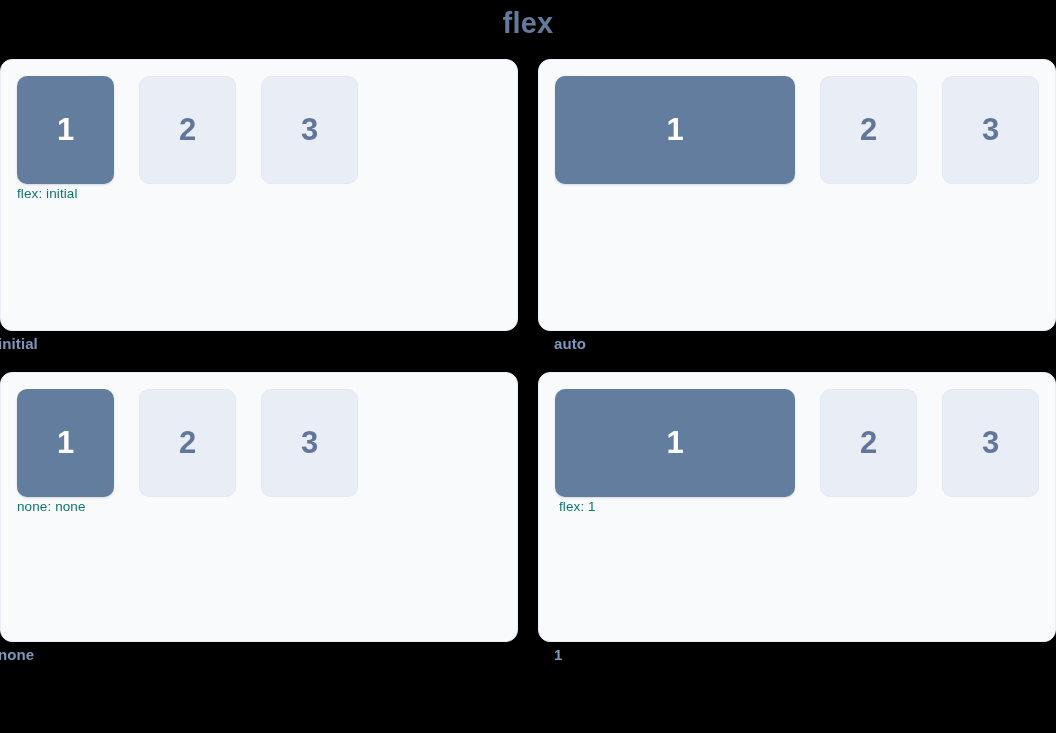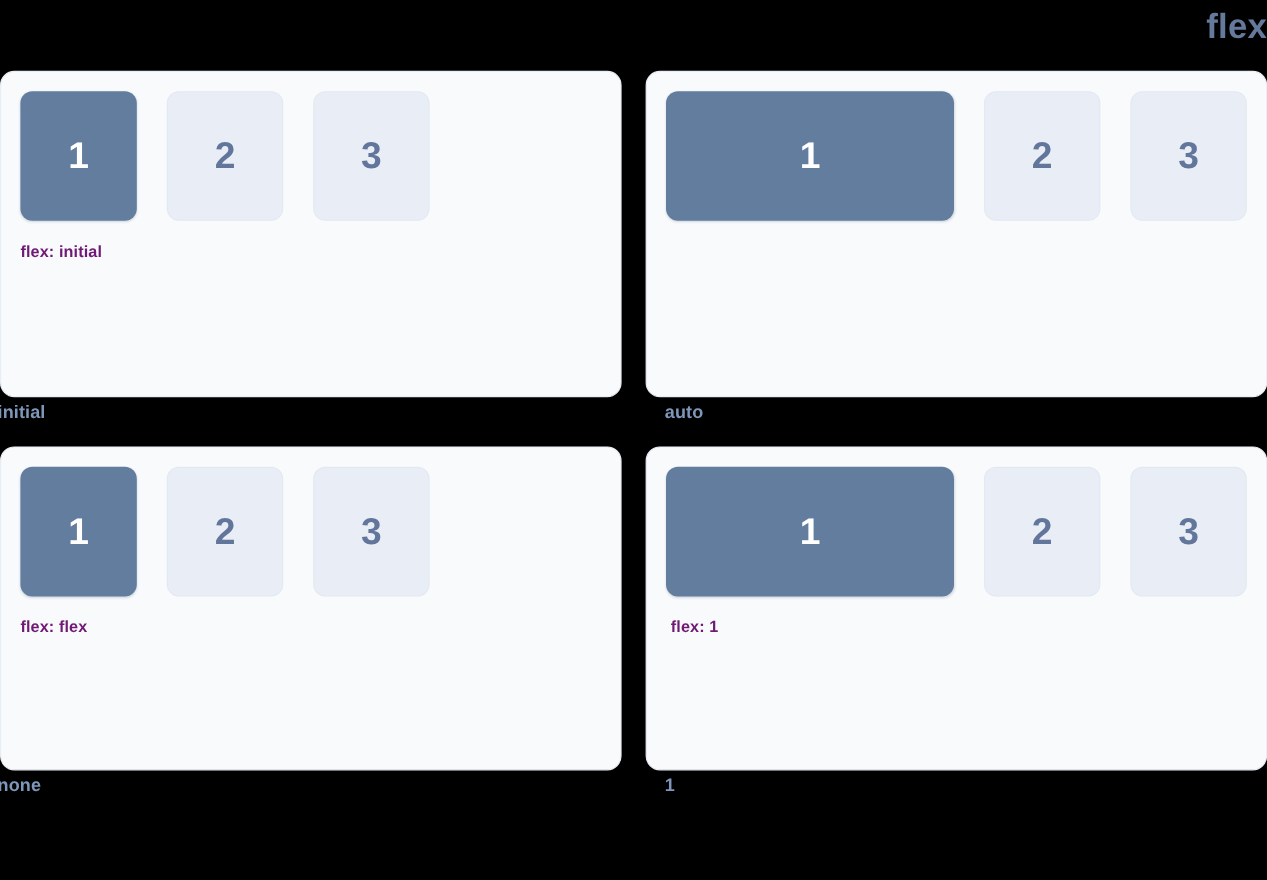--- a/index.html
+++ b/index.html
@@ -17,21 +17,21 @@
   }
 
   
   .page-title {
     position: absolute;
     top: 0;
     left: 0;
     width: 1056px;
     height: 46px;
     line-height: 46px;
-    text-align: right;
+    text-align: center;
     font-size: 29px;
     font-weight: bold;
     color: #64799c;
     letter-spacing: 0.2px;
   }
 
   
   .demo-grid {
     position: absolute;
     top: 59px;
@@ -90,24 +90,24 @@
     border: 1px solid #e3e9f3;
   }
 
   
   .flex-row.v-initial .box.item-1 { flex: initial; }
   .flex-row.v-auto    .box.item-1 { flex: auto; }
   .flex-row.v-none    .box.item-1 { flex: none; }
   .flex-row.v-one     .box.item-1 { flex: 1; }
 
   .item-caption {
-    margin-top: 18px;
+    margin-top: 2px;
     font-size: 13.5px;
-    font-weight: bold;
-    color: #701a75;
+    font-weight: normal;
+    color: #0f766e;
     letter-spacing: 0.1px;
   }
   .item-caption.indented {
     margin-left: 4px;
   }
 
   .panel-caption {
     position: absolute;
     left: 0;
     top: 276px;
@@ -154,21 +154,21 @@
     <div class="panel-caption">auto</div>
   </div>
 
   <div class="demo-cell col1 row2">
     <div class="panel">
       <div class="flex-row v-none">
         <div class="box item-1">1</div>
         <div class="box item-2">2</div>
         <div class="box item-3">3</div>
       </div>
-      <div class="item-caption">flex: flex</div>
+      <div class="item-caption">none: none</div>
     </div>
     <div class="panel-caption">none</div>
   </div>
 
   <div class="demo-cell col2 row2">
     <div class="panel">
       <div class="flex-row v-one">
         <div class="box item-1">1</div>
         <div class="box item-2">2</div>
         <div class="box item-3">3</div>

